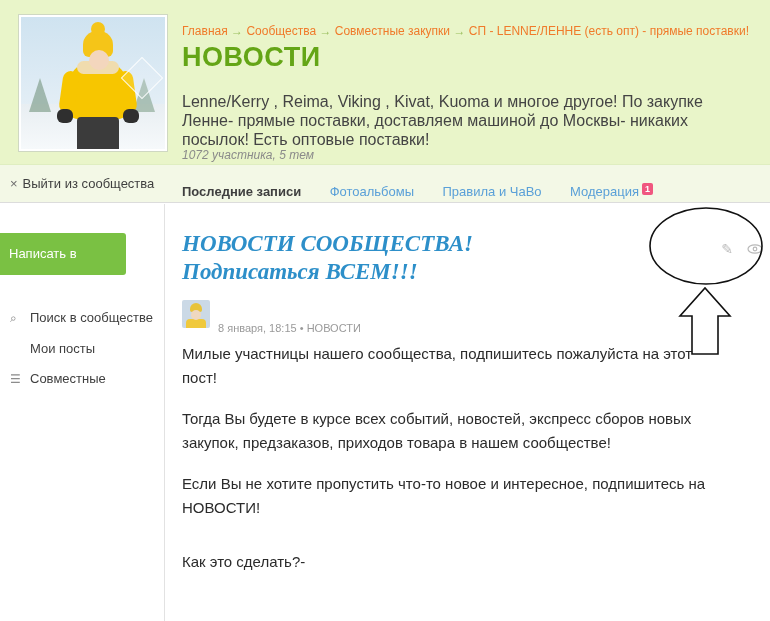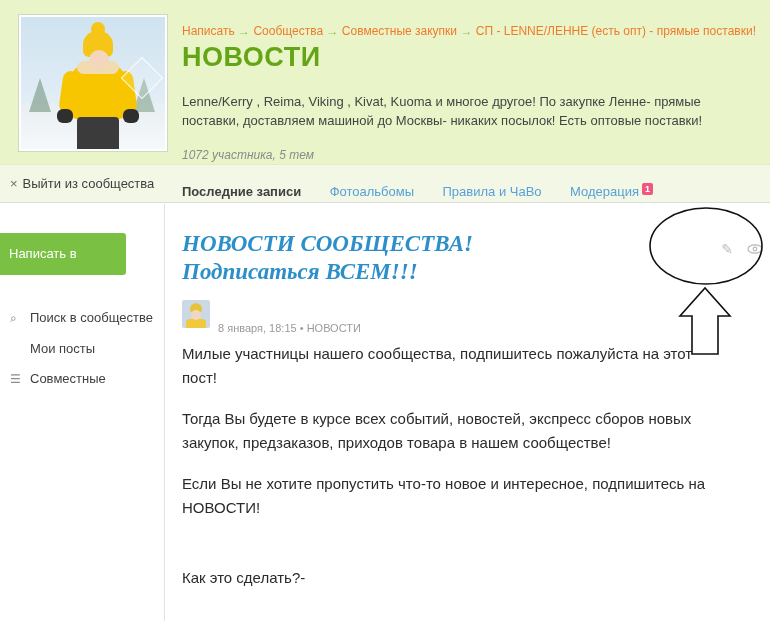--- a/index.html
+++ b/index.html
@@ -119,21 +119,21 @@
   .breadcrumb .sep { color: #9bbf5e; }
   .page-title {
     position: absolute; left: 182px; top: 42px;
     font-size: 27px; font-weight: bold;
     color: #64a516;
     letter-spacing: .5px;
   }
   .community-desc {
     position: absolute; left: 182px; top: 92px;
     width: 545px;
-    font-size: 13px; color: #444;
+    font-size: 16px; color: #444;
     line-height: 19px;
   }
   .community-stats {
     position: absolute; left: 182px; top: 148px;
     font-size: 12px; font-style: italic; color: #8a8a8a;
   }
 
   
   .tabbar {
     position: absolute;
@@ -290,21 +290,21 @@
   }
   .post-body {
     position: absolute;
     left: 16px; top: 138px;
     width: 536px;
     font-size: 15px;
     line-height: 24px;
     color: #2b2b2b;
   }
   .post-body p { margin: 0 0 17px 0; }
-  .post-body p.spaced { margin-bottom: 46px; }
+  .post-body p.spaced { margin-bottom: 30px; }
 
   
   .post-actions {
     position: absolute;
     right: 32px; top: 36px;
     width: 76px; height: 18px;
   }
   .post-actions .act {
     position: absolute;
     top: 0;
@@ -343,21 +343,21 @@
         <div class="person-hat"></div>
         <div class="person-face"></div>
         <div class="person-legs"></div>
         <div class="person-glove-l"></div>
         <div class="person-glove-r"></div>
         <div class="avatar-badge"></div>
       </div>
     </div>
 
     <div class="breadcrumb">
-      <span>Написать</span>
+      <span>Главная</span>
       <span class="sep">→</span>
       <span>Сообщества</span>
       <span class="sep">→</span>
       <span>Совместные закупки</span>
       <span class="sep">→</span>
       <span>СП - LENNE/ЛЕННЕ (есть опт) - прямые поставки!</span>
     </div>
 
     <div class="page-title">НОВОСТИ</div>
     <div class="community-desc">Lenne/Kerry , Reima, Viking , Kivat, Kuoma и многое другое! По закупке Ленне- прямые поставки, доставляем машиной до Москвы- никаких посылок! Есть оптовые поставки!</div>

